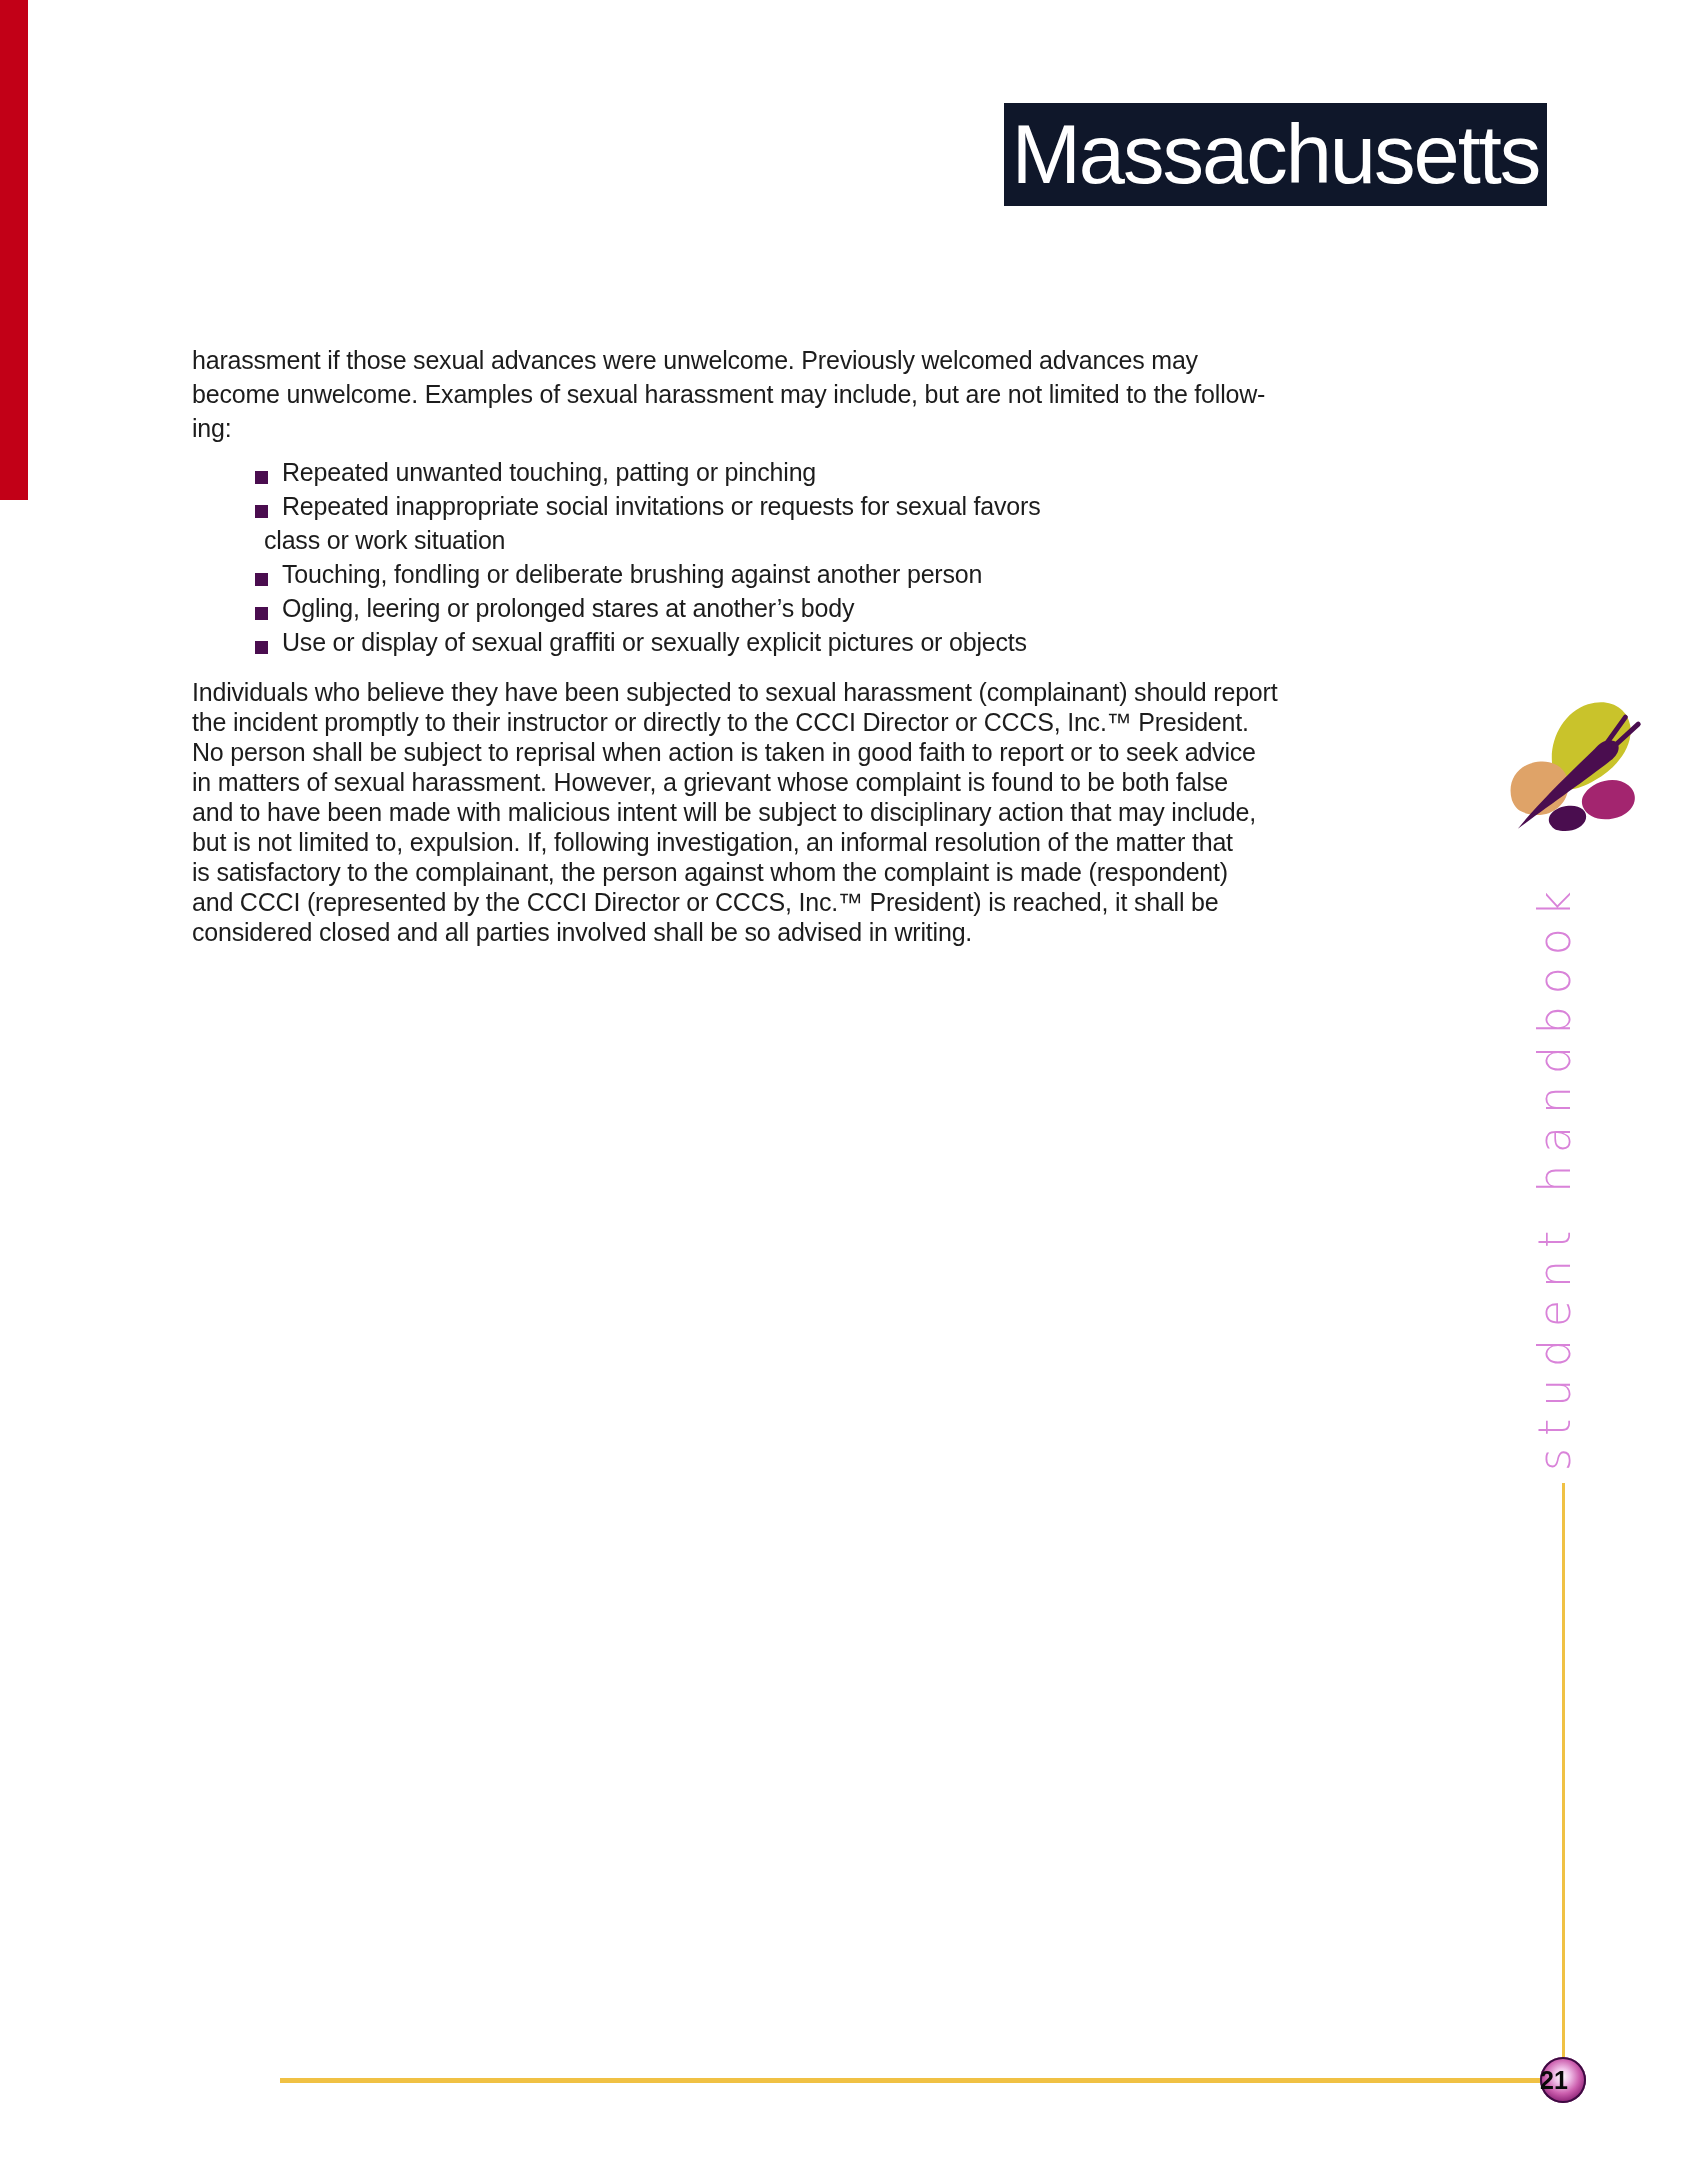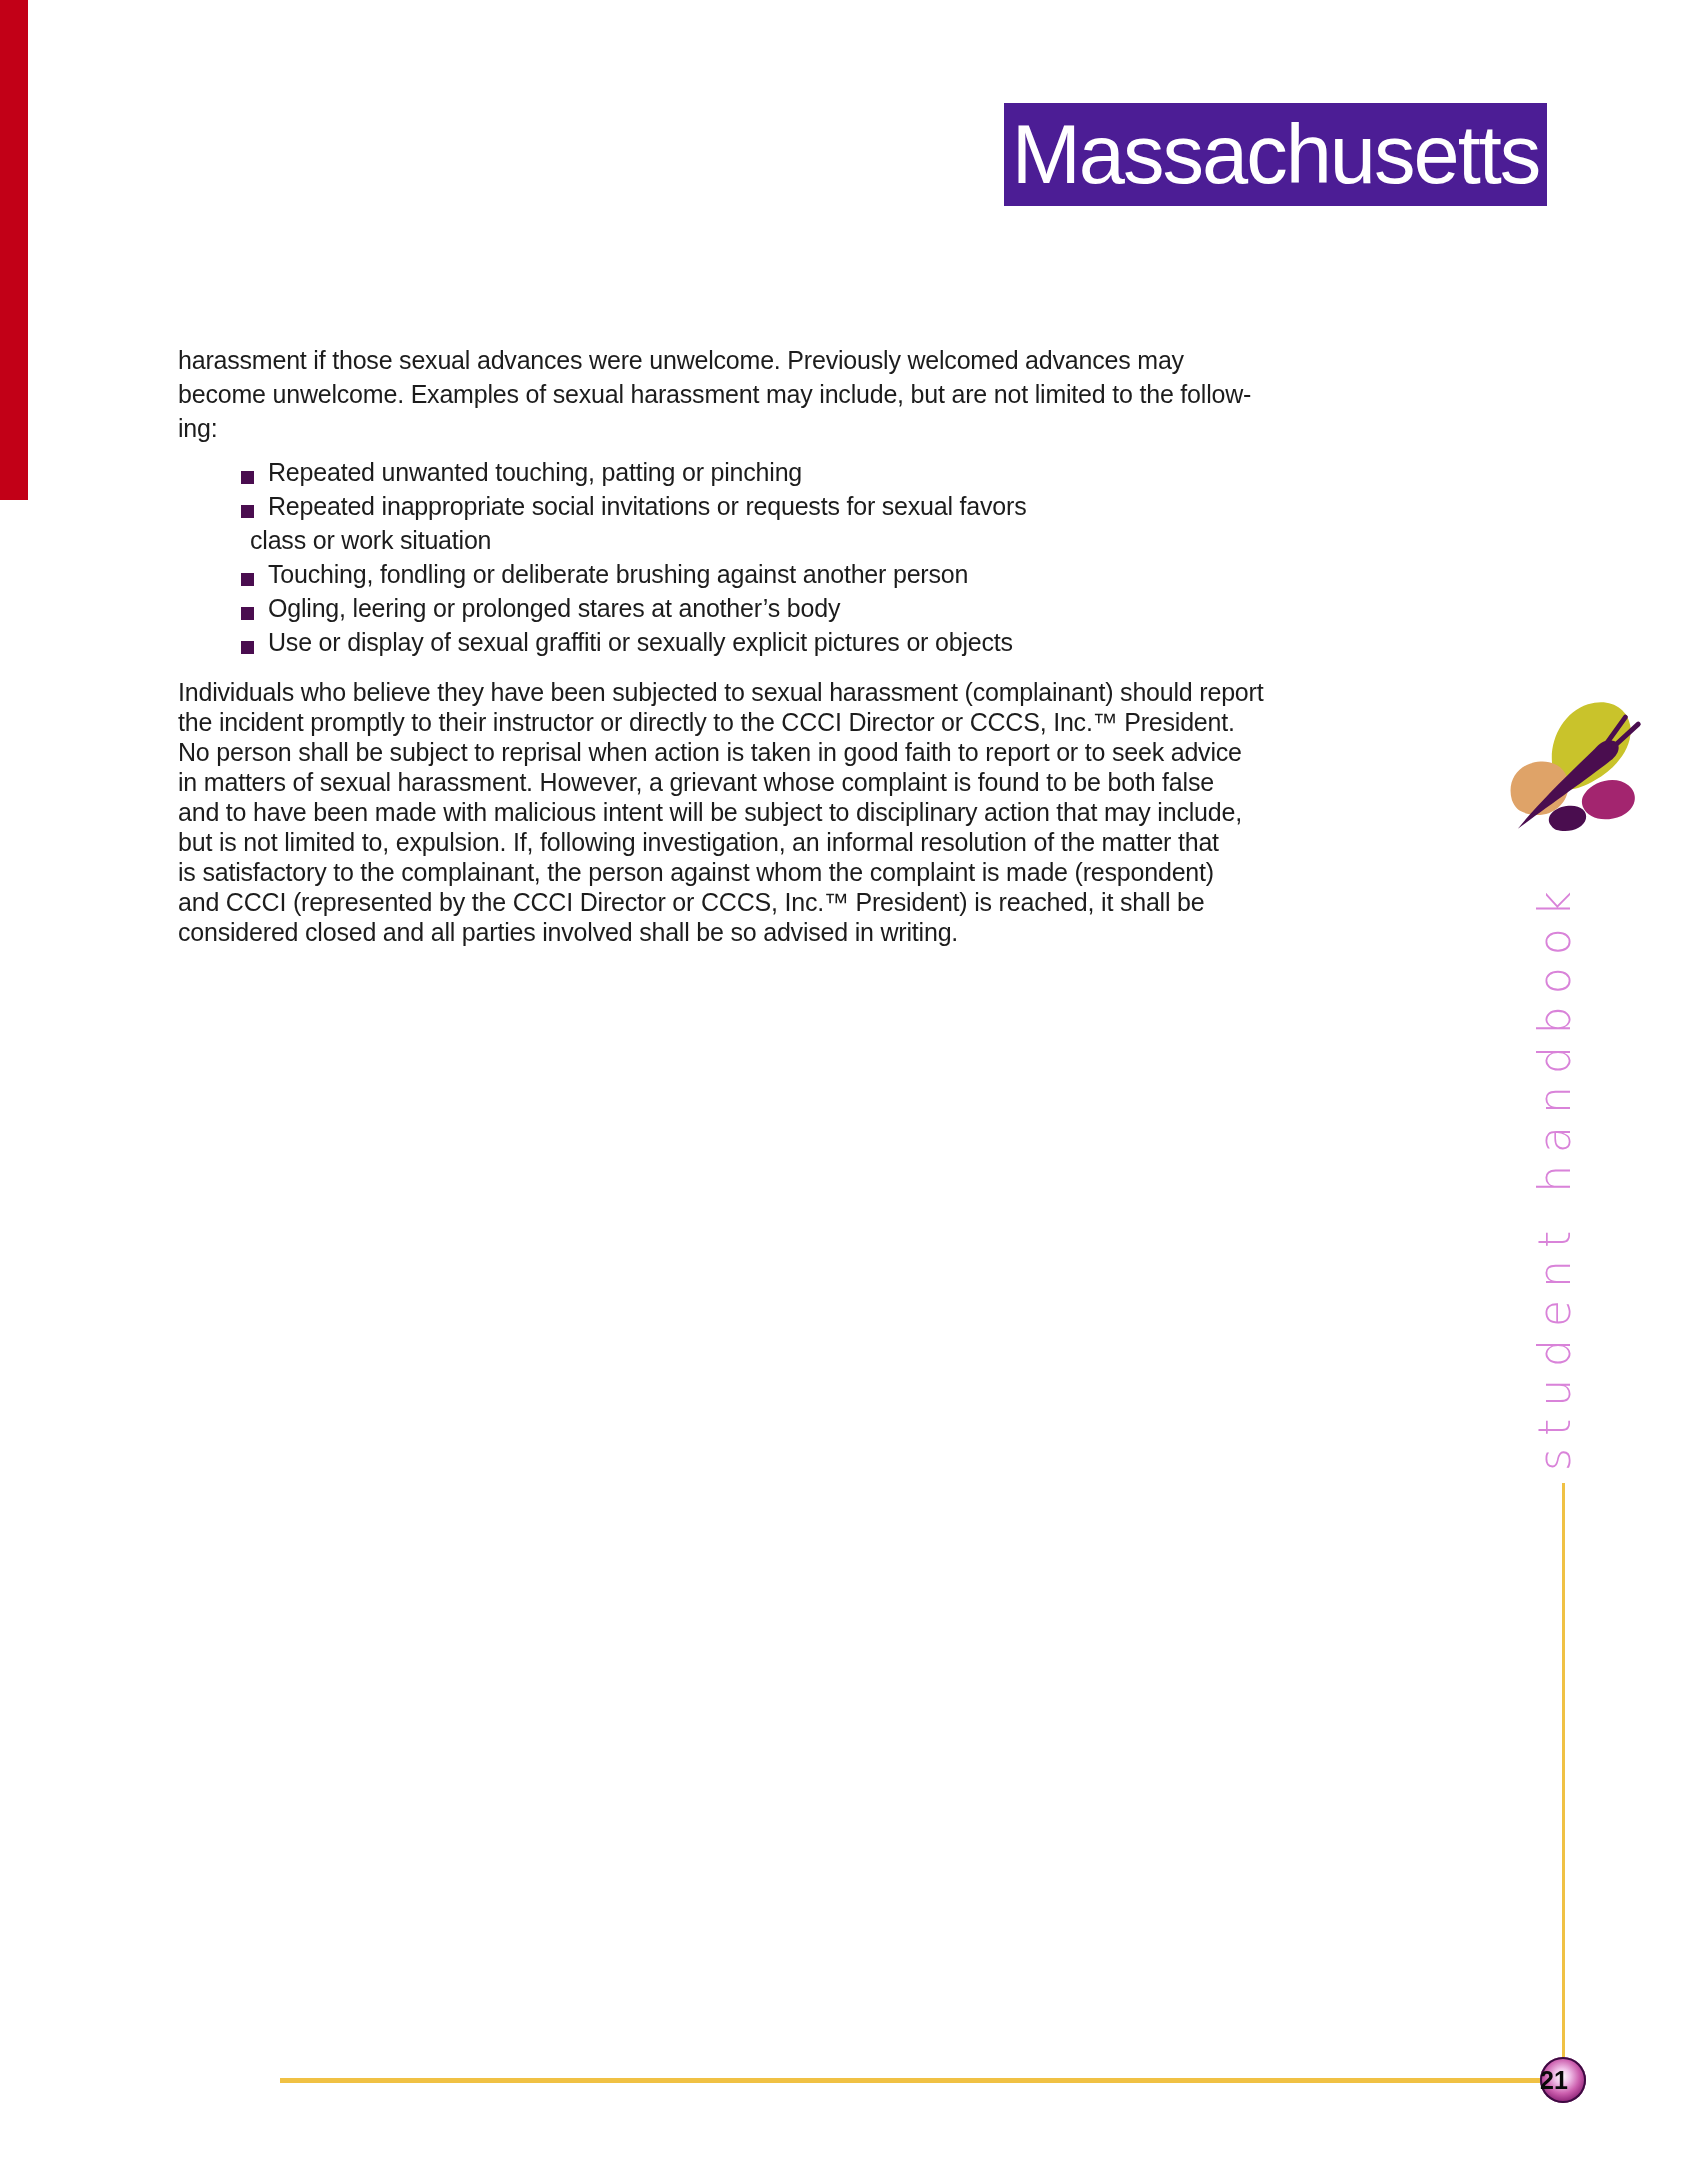--- a/index.html
+++ b/index.html
@@ -5,29 +5,29 @@
   html,body{margin:0;padding:0;background:#ffffff;}
   .page{
     position:relative;width:1683px;height:2178px;background:#ffffff;overflow:hidden;
     font-family:"Liberation Sans","DejaVu Sans",sans-serif;
   }
   
   .red-stripe{position:absolute;left:0;top:0;width:28px;height:500px;background:#c20017;}
   
   .banner{
     position:absolute;left:1004px;top:103px;width:543px;height:103px;
-    background:#4c1d95;display:flex;align-items:center;justify-content:center;
+    background:#0f172a;display:flex;align-items:center;justify-content:center;
   }
   .banner-label{
     color:#ffffff;font-size:83px;letter-spacing:-2px;line-height:1;white-space:nowrap;
     font-family:"Liberation Sans",sans-serif;
   }
   
   .content{
-    position:absolute;left:178px;top:343px;width:1238px;
+    position:absolute;left:192px;top:343px;width:1238px;
     color:#1c1c1c;font-size:25px;letter-spacing:-0.2px;
   }
   .p-line{white-space:nowrap;line-height:34px;height:34px;}
   .p2-line{white-space:nowrap;line-height:30px;height:30px;}
   .bullets{margin-top:10px;}
   .bullet-row{display:flex;align-items:center;}
   .bullet-sq{
     flex:0 0 auto;width:13px;height:13px;background:#4a0d4f;
     margin:10px 14px 0 63px;
   }

